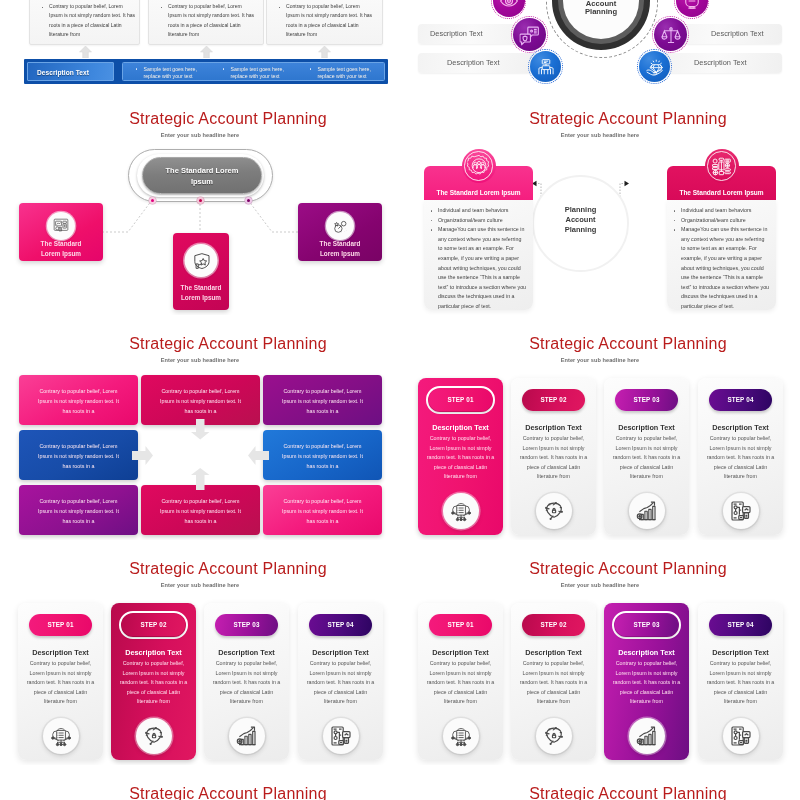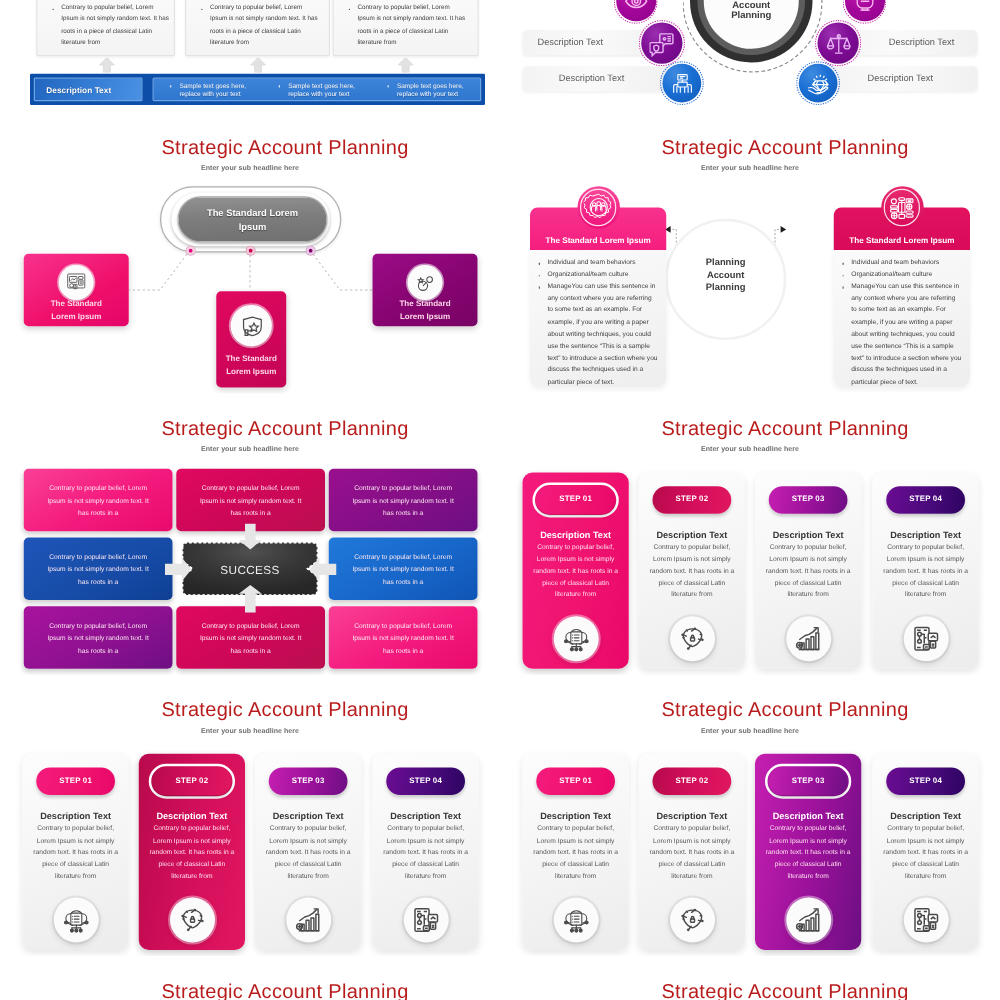--- a/index.html
+++ b/index.html
@@ -478,33 +478,20 @@
     <div class="cell" style="left:19px;top:170px;background:linear-gradient(150deg,#a8139e 0%,#8e1190 55%,#6e0f84 100%)">
       <p>Contrary to popular belief, Lorem Ipsum is not simply random text. It has roots in a</p>
       </div>
     <div class="cell" style="left:141px;top:170px;background:linear-gradient(150deg,#e0095f 0%,#cd0757 55%,#b9104f 100%)">
       <p>Contrary to popular belief, Lorem Ipsum is not simply random text. It has roots in a</p>
       </div>
     <div class="cell" style="left:263px;top:170px;background:linear-gradient(150deg,#fa3f96 0%,#f41a7d 55%,#e9096c 100%)">
       <p>Contrary to popular belief, Lorem Ipsum is not simply random text. It has roots in a</p>
       </div>
 
-    <div class="succ">
-      <svg style="position:absolute;left:-2px;top:-2px;width:112px;height:46px">
-        <defs>
-          <radialGradient id="sgr" cx="50%" cy="18%" r="78%">
-            <stop offset="0%" stop-color="#505050"></stop>
-              <stop offset="48%" stop-color="#383838"></stop>
-              <stop offset="100%" stop-color="#272727"></stop>
-          </radialGradient>
-        </defs>
-        <path d="M2 6 Q2 2 6 2 H106 Q110 2 110 6 V17 L102 23 L110 29 V40 Q110 44 106 44 H6 Q2 44 2 40 V29 L10 23 L2 17 Z" fill="url(#sgr)" stroke="#ffffff" stroke-width="1.4" stroke-dasharray="2.2,1.6"></path>
-      </svg>
-      <span>SUCCESS</span>
-    </div>
   </div>
 
   <div class="slide stepslide" id="s6">
     <div class="sl-title" style="top:20px">Strategic Account Planning</div>
     <div class="sl-sub" style="top:41.5px">Enter your sub headline here</div>
     <div class="scard on" style="left:18px;background:linear-gradient(100deg,#f41a7d 0%,#f0136f 55%,#e9086a 100%);box-shadow:0 2px 5px rgba(0,0,0,.2);">
       <div class="ringwrap"></div>
         <div class="pill" style="background:linear-gradient(100deg,#f41a7d 0%,#f0136f 55%,#e9086a 100%)">
         <b>STEP 01</b>
       </div>

